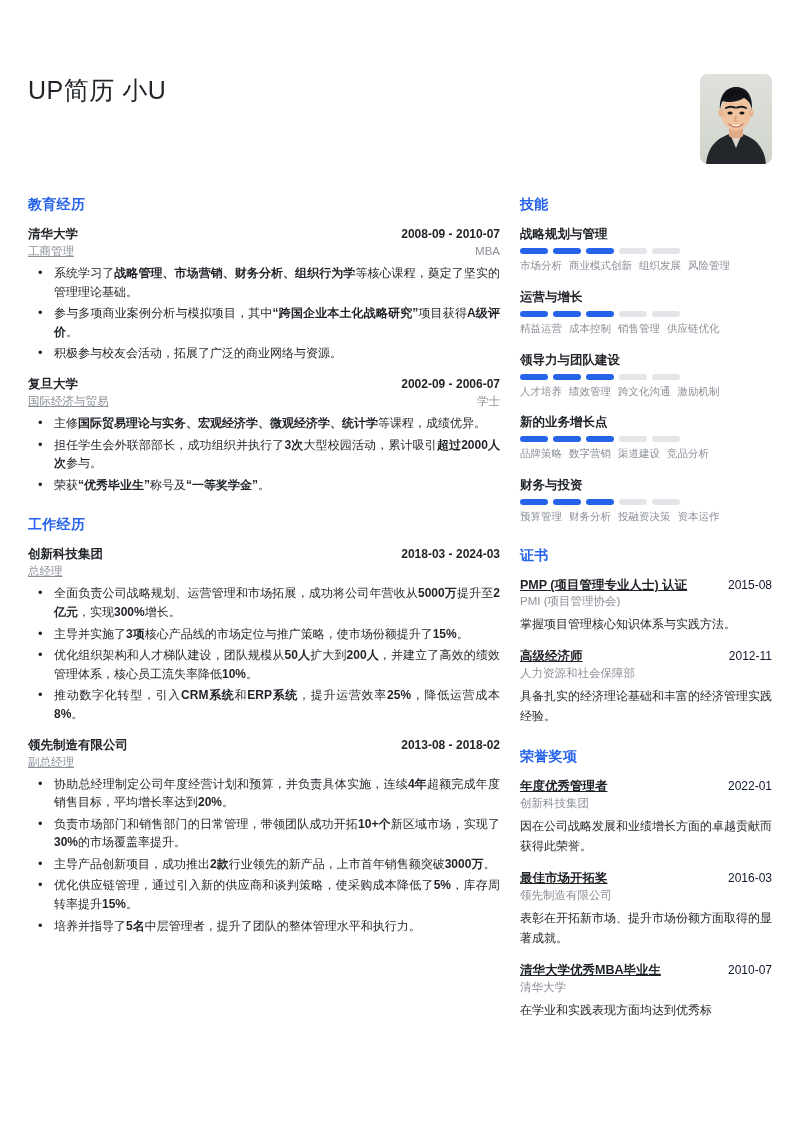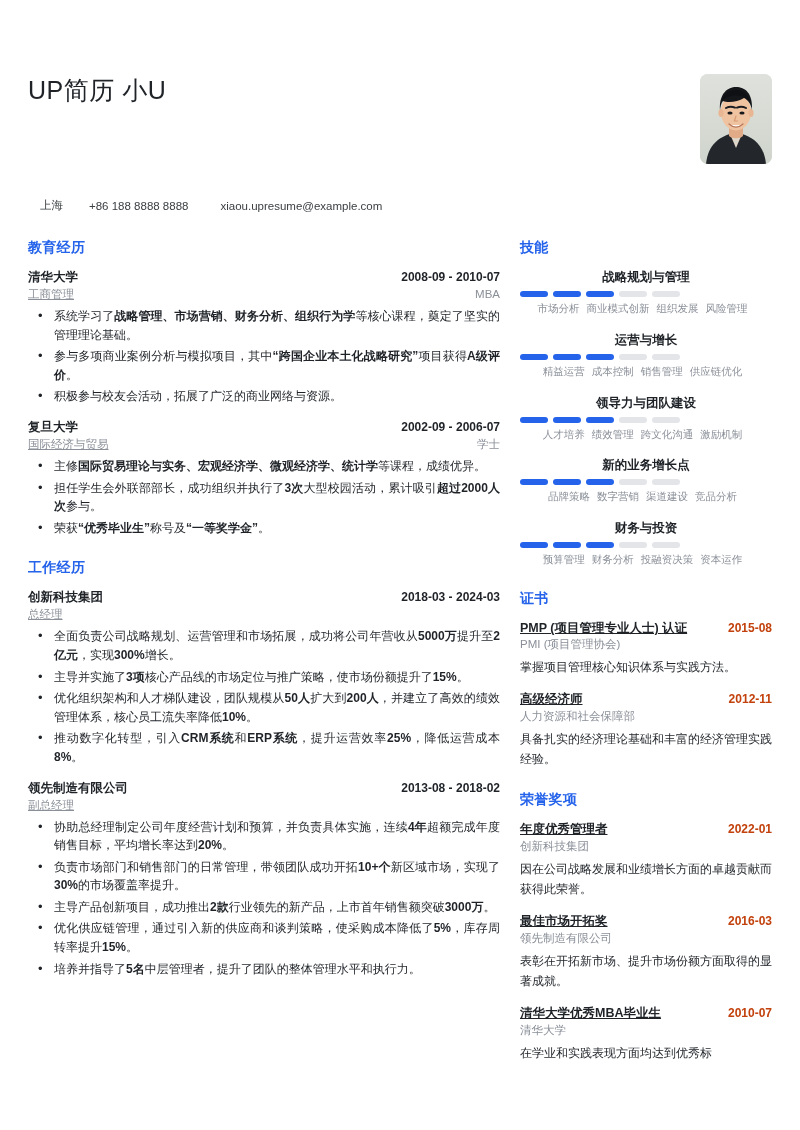--- a/index.html
+++ b/index.html
@@ -65,33 +65,33 @@
     position: relative; padding-left: 26px; margin-bottom: 3px;
     font-size: 12px; line-height: 1.55; color: #1f2328; text-align: justify;
   }
   ul.bullets li::before {
     content: "•"; position: absolute; left: 10px; top: -1px;
     font-size: 13px; color: #1f2328;
   }
   ul.bullets b { font-weight: 700; }
 
   
-  .skill { margin-bottom: 15px; text-align: center; }
+  .skill { margin-bottom: 15px; }
   .skill-name { font-size: 12.5px; font-weight: 700; color: #1f2328; }
   .skill-bar { display: flex; gap: 5px; margin: 5px 0 4px 0; }
   .seg { width: 28px; height: 6px; border-radius: 3px; background: #e3e5e8; }
   .seg.on { background: #2563eb; }
   .skill-tags { font-size: 10.5px; color: #8a8f98; line-height: 1.5; }
   .skill-tags span { margin-right: 7px; white-space: nowrap; }
 
   
   .rentry { margin-bottom: 14px; }
   .rentry-row { display: flex; justify-content: space-between; align-items: baseline; gap: 6px; }
   .rentry-title { font-size: 12.5px; font-weight: 700; color: #1f2328; line-height: 1.3; text-decoration: underline; }
-  .rentry-date { font-size: 12px; font-weight: 700; color: #c2410c; white-space: nowrap; }
+  .rentry-date { font-size: 12px; font-weight: 400; color: #0f172a; white-space: nowrap; }
   .rentry-org { font-size: 11.5px; color: #8a8f98; margin-top: 1px; }
   .rentry-desc { font-size: 12px; color: #1f2328; line-height: 1.7; margin-top: 5px; }
 </style>
 </head>
 <body>
 
 <div class="page">
 
   <div class="header">
     <div class="name">UP简历 小U</div>
@@ -126,27 +126,20 @@
         <ellipse cx="42" cy="39" rx="2.6" ry="1.5" fill="#16181c"></ellipse>
 
         <path d="M36 42 l-1.6 5 h3.2" stroke="#d79b76" stroke-width="1.2" fill="none" stroke-linecap="round"></path>
 
         <path d="M29 50 q7 6 14 0 q-7 2.6 -14 0 Z" fill="#ffffff"></path>
         <path d="M29 50 q7 6.2 14 0" stroke="#b5755a" stroke-width="1.2" fill="none" stroke-linecap="round"></path>
       </svg>
     </div>
   </div>
 
-  <div class="contact">
-    <span>上海</span>
-    <span class="gap1"></span>
-    <span>+86 188 8888 8888</span>
-    <span class="gap2"></span>
-    <span>xiaou.upresume@example.com</span>
-  </div>
 
   <div class="cols">
 
     <div class="col-left">
 
       <div class="sec">
         <div class="sec-title">教育经历</div>
         <div>
   <div class="entry">
     <div class="entry-row">

